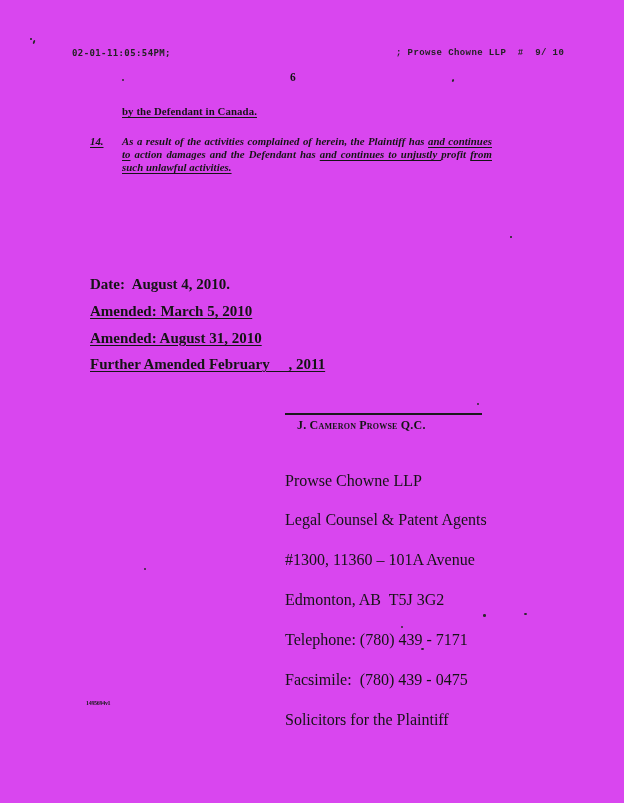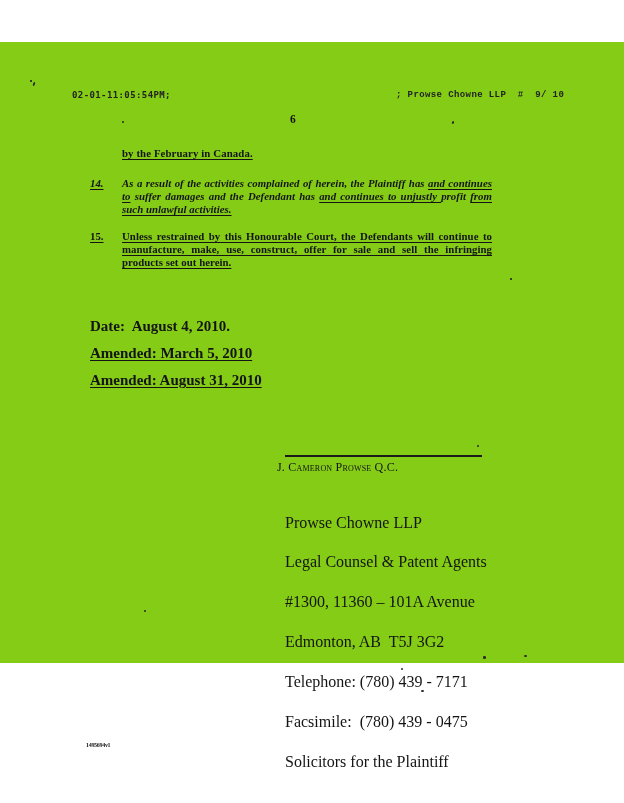--- a/index.html
+++ b/index.html
@@ -6,25 +6,24 @@
     margin: 0;
     padding: 0;
     background: #ffffff;
     width: 624px;
     height: 803px;
     overflow: hidden;
   }
   .page {
     position: relative;
     width: 624px;
-    height: 621px;
-    background: #84cc16;
+    height: 803px;
+    background: #d946ef;
     font-family: "Liberation Serif", serif;
     color: #141414;
-    margin-top: 42px;
   }
   
   .fax-left, .fax-right {
     position: absolute;
     top: 48px;
     font-family: "DejaVu Sans Mono", monospace;
     font-size: 9px;
     font-weight: 700;
     letter-spacing: 0.4px;
     color: #222;
@@ -91,25 +90,25 @@
   .sig-rule {
     position: absolute;
     left: 285px;
     top: 413px;
     width: 197px;
     height: 2px;
     background: #1a1a1a;
   }
   .sig-name {
     position: absolute;
-    left: 277px;
+    left: 297px;
     top: 418px;
     font-variant: small-caps;
     font-size: 12px;
-    font-weight: 400;
+    font-weight: 700;
     letter-spacing: 0.2px;
   }
   .address {
     position: absolute;
     left: 285px;
     top: 447px;
     font-size: 16px;
     font-weight: 400;
     line-height: 13.3px;
     white-space: pre;
@@ -134,36 +133,33 @@
 </head>
 <body>
 
 <div class="page">
 
   <span class="fax-left">02-01-11:05:54PM;</span>
   <span class="fax-right">; Prowse Chowne LLP  #  9/ 10</span>
 
   <span class="page-num">6</span>
 
-  <span class="cont-line u">by the February in Canada.</span>
+  <span class="cont-line u">by the Defendant in Canada.</span>
 
   <div class="para p14">
     <span class="num u">14.</span>
-    <div class="ptext"><span>As a result of the activities complained of herein, the Plaintiff has </span><span class="u">and continues to</span><span> suffer damages and the Defendant has </span><span class="u">and continues to unjustly </span><span>profit </span><span class="u">from such unlawful activities.</span></div>
+    <div class="ptext"><span>As a result of the activities complained of herein, the Plaintiff has </span><span class="u">and continues to</span><span> action damages and the Defendant has </span><span class="u">and continues to unjustly </span><span>profit </span><span class="u">from such unlawful activities.</span></div>
   </div>
 
-  <div class="para p15">
-    <span class="num u">15.</span>
-    <div class="ptext"><span class="u">Unless restrained by this Honourable Court, the Defendants will continue to manufacture, make, use, construct, offer for sale and sell the infringing products set out herein.</span></div>
-  </div>
 
 
   <span class="date-line d0">Date:  August 4, 2010.</span>
   <span class="date-line d1 u">Amended: March 5, 2010</span>
   <span class="date-line d2 u">Amended: August 31, 2010</span>
+  <span class="date-line d3 u">Further Amended February &nbsp;&nbsp;&nbsp;&nbsp;, 2011</span>
 
   <div class="sig-rule"></div>
   <span class="sig-name">J. Cameron Prowse Q.C.</span>
   <div class="address">
     <div>Prowse Chowne LLP</div>
     <div>Legal Counsel &amp; Patent Agents</div>
     <div>#1300, 11360 – 101A Avenue</div>
     <div>Edmonton, AB&nbsp; T5J 3G2</div>
     <div>Telephone: (780) 439 - 7171</div>
     <div>Facsimile:&nbsp; (780) 439 - 0475</div>

